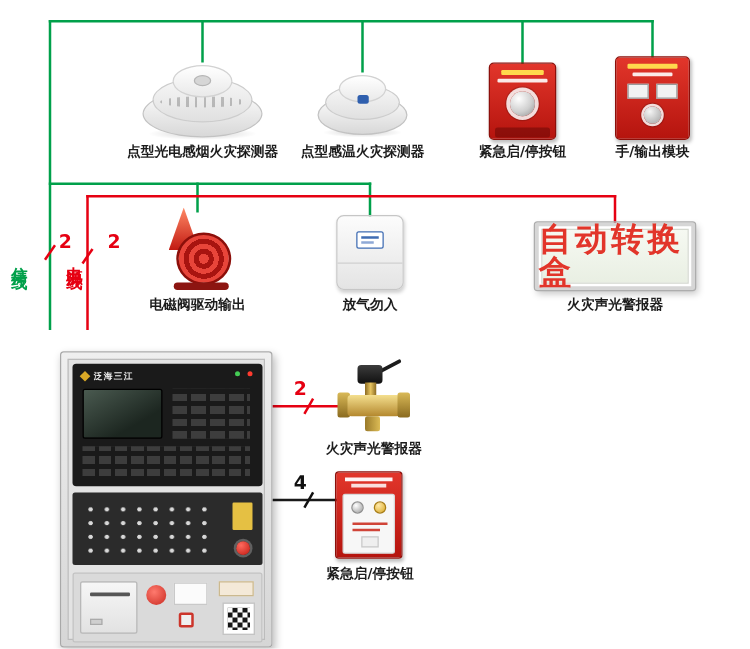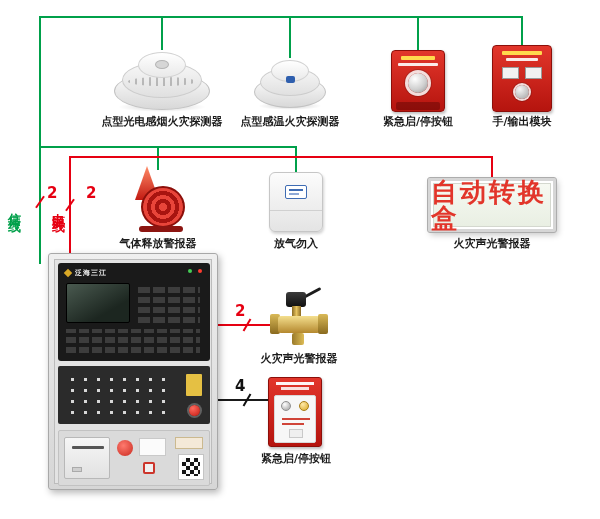--- a/index.html
+++ b/index.html
@@ -123,25 +123,25 @@
     <div style="position:absolute;left:15px;top:12px;width:22px;height:14px;border:1px solid #3f6cb3;border-radius:2px;background:#ffffff"></div>
     <div style="position:absolute;left:19px;top:16px;width:14px;height:2px;background:#3f6cb3"></div>
     <div style="position:absolute;left:19px;top:20px;width:10px;height:2px;background:#8fa9d6"></div>
   </div>
 
   <div class="abs" style="left:428px;top:178px;width:128px;height:54px;background:#ffffff;border:3px solid #d6d6d6;outline:1px solid #adadad;border-radius:2px;box-shadow:2px 3px 6px rgba(0,0,0,.22);display:flex;align-items:center;justify-content:center">
     <div style="position:absolute;inset:2px;background:linear-gradient(#f6f9f2,#e9efe3);border:1px solid #d4d8cf"></div>
     <span style="position:relative;color:#e2352a;font-size:26px;font-weight:800;letter-spacing:3px;line-height:1">自动转换盒</span>
   </div>
 
-  <div class="cap" style="left:158px;top:238px">气体释放警报器</div>
+  <div class="cap" style="left:158px;top:238px">电磁阀驱动输出</div>
   <div class="cap" style="left:296px;top:238px">放气勿入</div>
   <div class="cap" style="left:492px;top:238px">火灾声光警报器</div>
 
-  <div class="abs" style="left:48px;top:253px;width:170px;height:237px;background:linear-gradient(#efefef,#d6d6d6);border:1px solid #a8a8a8;border-radius:3px;box-shadow:2px 3px 7px rgba(0,0,0,.28)">
+  <div class="abs" style="left:48px;top:281px;width:170px;height:237px;background:linear-gradient(#efefef,#d6d6d6);border:1px solid #a8a8a8;border-radius:3px;box-shadow:2px 3px 7px rgba(0,0,0,.28)">
     <div style="position:absolute;inset:5px;background:#e3e3e3;border:1px solid #bcbcbc"></div>
 
     <div style="position:absolute;left:9px;top:9px;width:152px;height:98px;background:#1a1a1a;border-radius:3px">
       <div style="position:absolute;left:7px;top:5px;display:flex;align-items:center;gap:4px">
         <span style="width:6px;height:6px;background:#d9a826;transform:rotate(45deg);display:inline-block"></span>
         <span style="color:#eeeeee;font-size:7px;font-weight:700;letter-spacing:1px">泛海三江</span>
       </div>
       <div style="position:absolute;right:8px;top:6px;width:4px;height:4px;border-radius:50%;background:#ff3b2f"></div>
       <div style="position:absolute;left:8px;top:20px;width:64px;height:40px;background:linear-gradient(150deg,#4a5a50,#1c2620 70%);border:1px solid #000000;border-radius:2px"></div>
       <div style="position:absolute;left:80px;top:20px;width:62px;height:40px;background-image:repeating-linear-gradient(90deg, transparent 0 12px, #1a1a1a 12px 15px), repeating-linear-gradient(0deg, #3d3d3d 0 6px, #1a1a1a 6px 10px)"></div>

